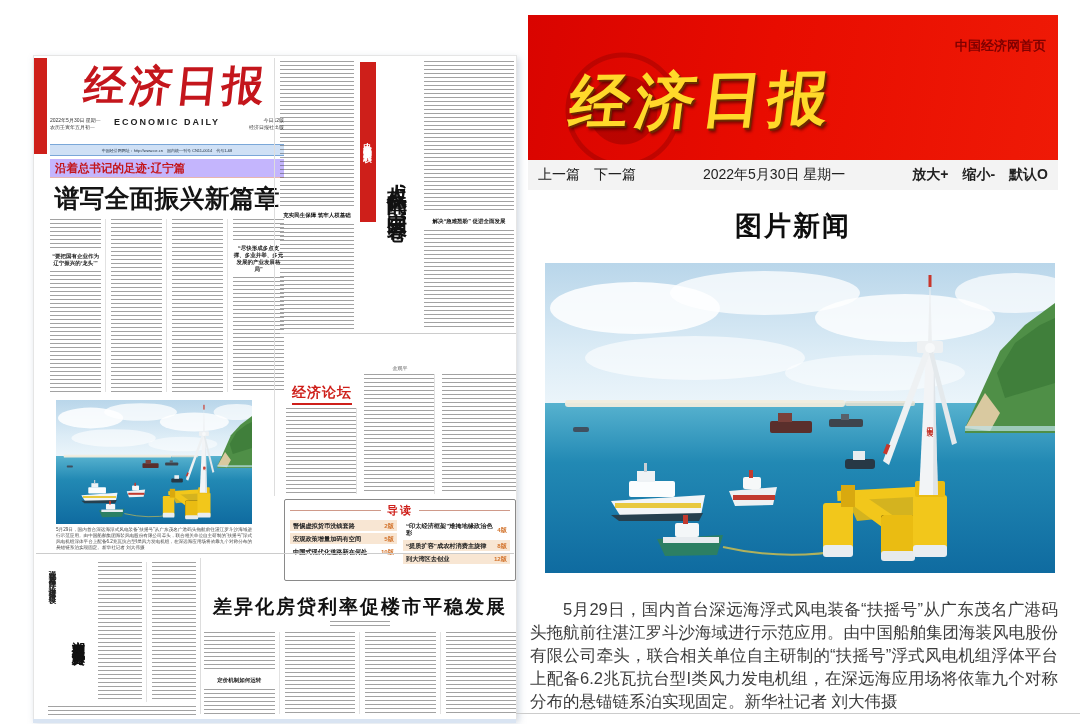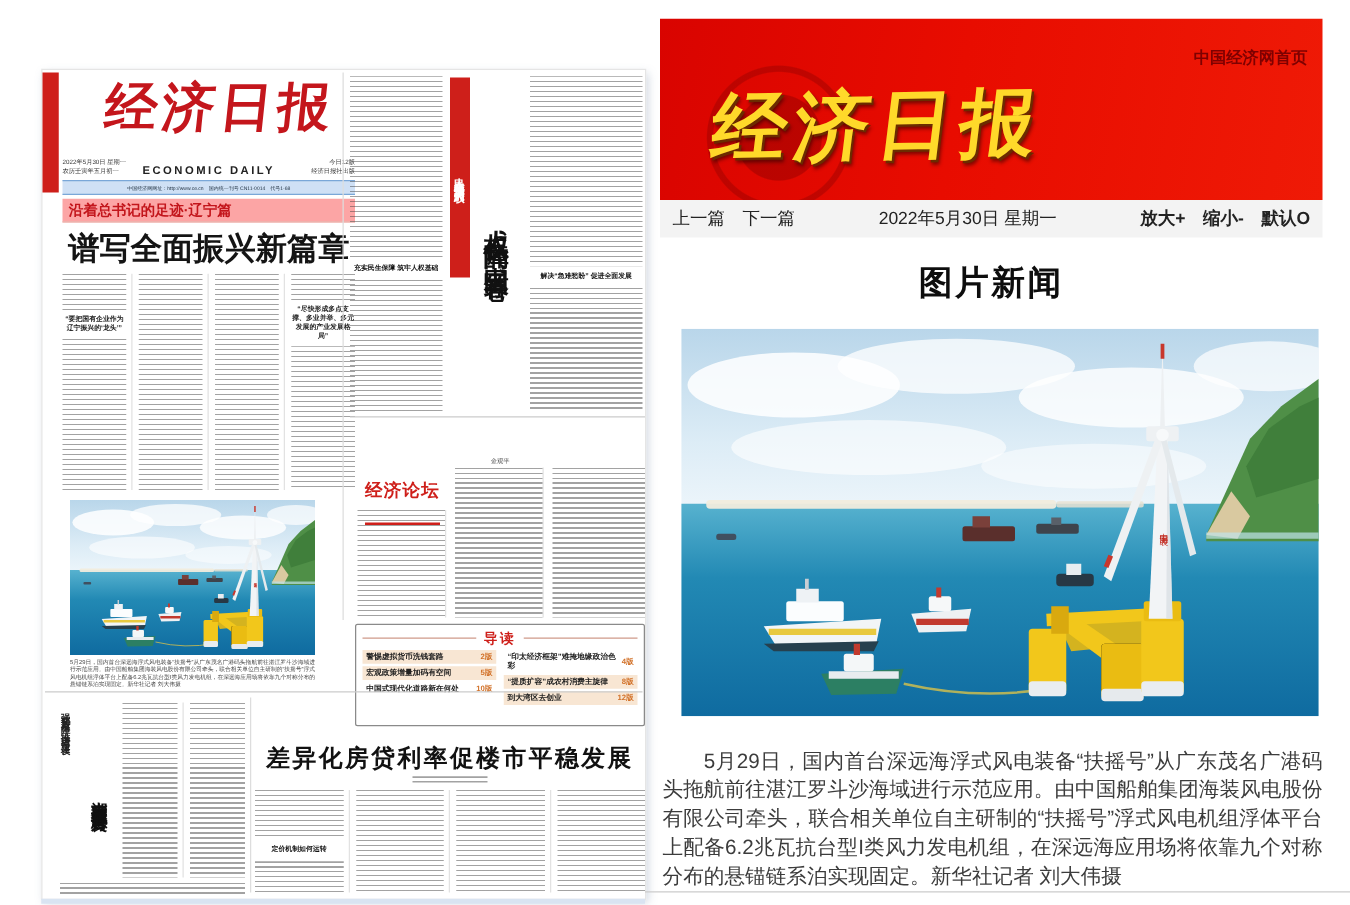--- a/index.html
+++ b/index.html
@@ -16,31 +16,31 @@
     border:1px solid #e5e5e5;box-shadow:2px 3px 7px rgba(120,140,170,.35);
   }
   .page-edge{left:33px;top:719px;width:483px;height:4px;background:#d9e4f2;}
 
   .red-strip-tl{left:0;top:2px;width:13px;height:96px;background:#ce1f1a;}
   .masthead-cn{
     left:34px;top:0px;width:216px;height:60px;display:flex;align-items:center;justify-content:center;
     font-family:"DejaVu Serif",serif;font-weight:900;font-size:42px;color:#c4161c;
     transform:skewX(-6deg);letter-spacing:4px;white-space:nowrap;
   }
-  .meta-row{left:16px;top:61px;width:234px;height:24px;display:flex;justify-content:space-between;align-items:flex-end;}
+  .meta-row{left:16px;top:61px;width:234px;height:24px;display:flex;justify-content:space-between;align-items:flex-start;}
   .meta-left,.meta-right{font-size:5px;line-height:7px;color:#333;width:62px;}
   .meta-right{text-align:right;}
   .meta-mid{font-size:9px;font-weight:bold;letter-spacing:2px;color:#222;}
   .infobar{
     left:16px;top:88px;width:234px;height:10px;background:#cfe0f5;
     border-top:1px solid #7aa7d8;border-bottom:1px solid #7aa7d8;
     font-size:4px;color:#234;display:flex;align-items:center;justify-content:center;overflow:hidden;white-space:nowrap;
   }
   .series-banner{
-    left:16px;top:103px;width:234px;height:19px;background:#fca5a5;
+    left:16px;top:103px;width:234px;height:19px;background:#c4b5fd;
     color:#c3161c;font-weight:bold;font-size:11.5px;display:flex;align-items:center;
     padding-left:5px;box-sizing:border-box;border-bottom:1px solid #e9b5ae;white-space:nowrap;
   }
   .lead-headline{
     left:16px;top:126px;width:234px;text-align:center;font-size:25px;font-weight:900;
     color:#141414;letter-spacing:0px;white-space:nowrap;
   }
   .lead-body{left:16px;top:163px;width:234px;height:173px;display:flex;gap:5px;}
   .col{flex:1;border-right:1px solid #e2e2e2;padding-right:4px;display:flex;flex-direction:column;}
   .col:last-child{border-right:none;padding-right:0;}
@@ -69,21 +69,21 @@
   }
   .hr-col-b{left:390px;top:5px;width:90px;height:268px;}
   .subhead-tiny{font-size:5.5px;font-weight:bold;color:#111;text-align:center;line-height:7px;margin:5px 0;}
 
   
   .grain-rule{left:246px;top:277px;width:236px;}
   .grain-headline{left:250px;top:283px;width:232px;text-align:center;font-size:20px;font-weight:900;color:#111;letter-spacing:5px;white-space:nowrap;}
   .grain-byline{left:250px;top:309px;width:232px;text-align:center;font-size:5px;color:#555;}
   .forum-label{
     left:258px;top:328px;font-size:14px;font-weight:900;color:#ce1f1a;
-    border-bottom:2px solid #ce1f1a;padding-bottom:16px;letter-spacing:1px;
+    border-bottom:2px solid #ce1f1a;padding-bottom:1px;letter-spacing:1px;
   }
   .grain-colA{left:252px;top:352px;width:70px;height:86px;}
   .grain-colB{left:330px;top:318px;width:70px;height:120px;}
   .grain-colC{left:408px;top:318px;width:74px;height:120px;}
   .gcol{border-right:1px solid #e2e2e2;}
 
   
   .guide-box{
     left:250px;top:443px;width:232px;height:82px;border:1.5px solid #8a8a8a;border-radius:2px;
     background:#fff;box-sizing:border-box;padding:3px 5px;

